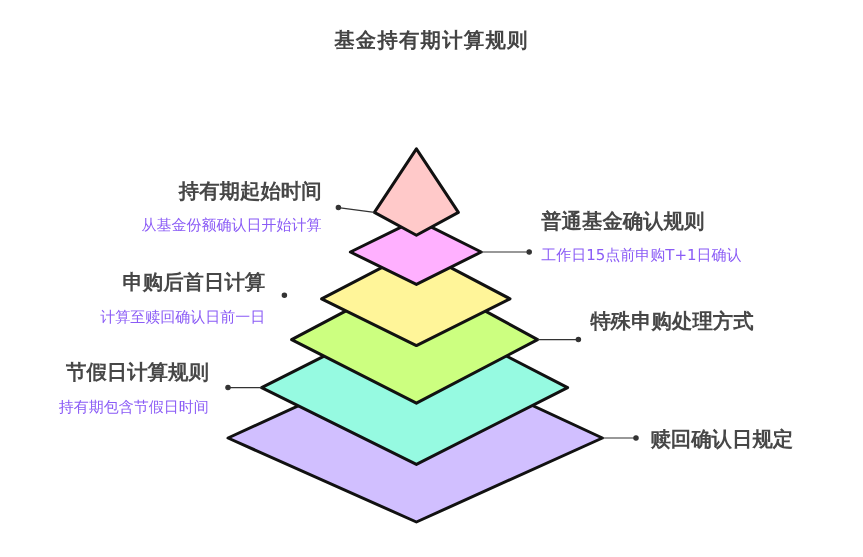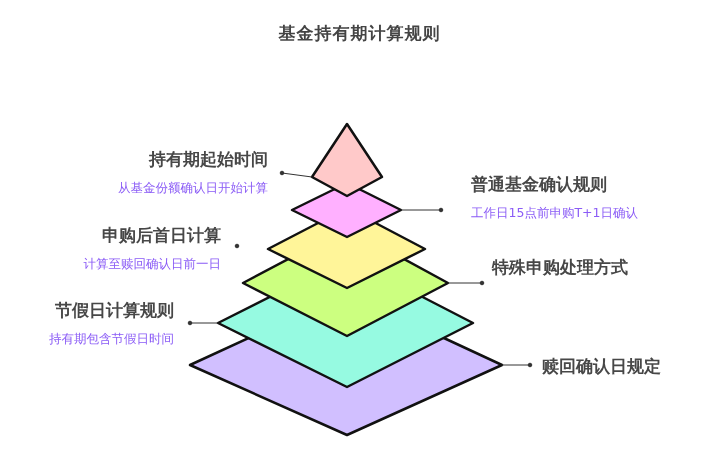--- a/index.html
+++ b/index.html
@@ -45,21 +45,21 @@
     <line x1="502" y1="365" x2="530" y2="365"></line>
     <circle cx="530" cy="365" r="1.8"></circle>
   </g>
 </svg>
 
 <div class="lbl right" style="right:451px; top:124px;margin-top:24px;">
   <div class="h">持有期起始时间</div>
   <div class="s">从基金份额确认日开始计算</div>
 </div>
 
-<div class="lbl" style="left:451px; top:173px;margin-left:20px;">
+<div class="lbl" style="left:451px; top:173px;">
   <div class="h">普通基金确认规则</div>
   <div class="s">工作日15点前申购T+1日确认</div>
 </div>
 
 <div class="lbl right" style="right:498px; top:224px;">
   <div class="h">申购后首日计算</div>
   <div class="s">计算至赎回确认日前一日</div>
 </div>
 
 <div class="lbl" style="left:492px; top:256px;">

